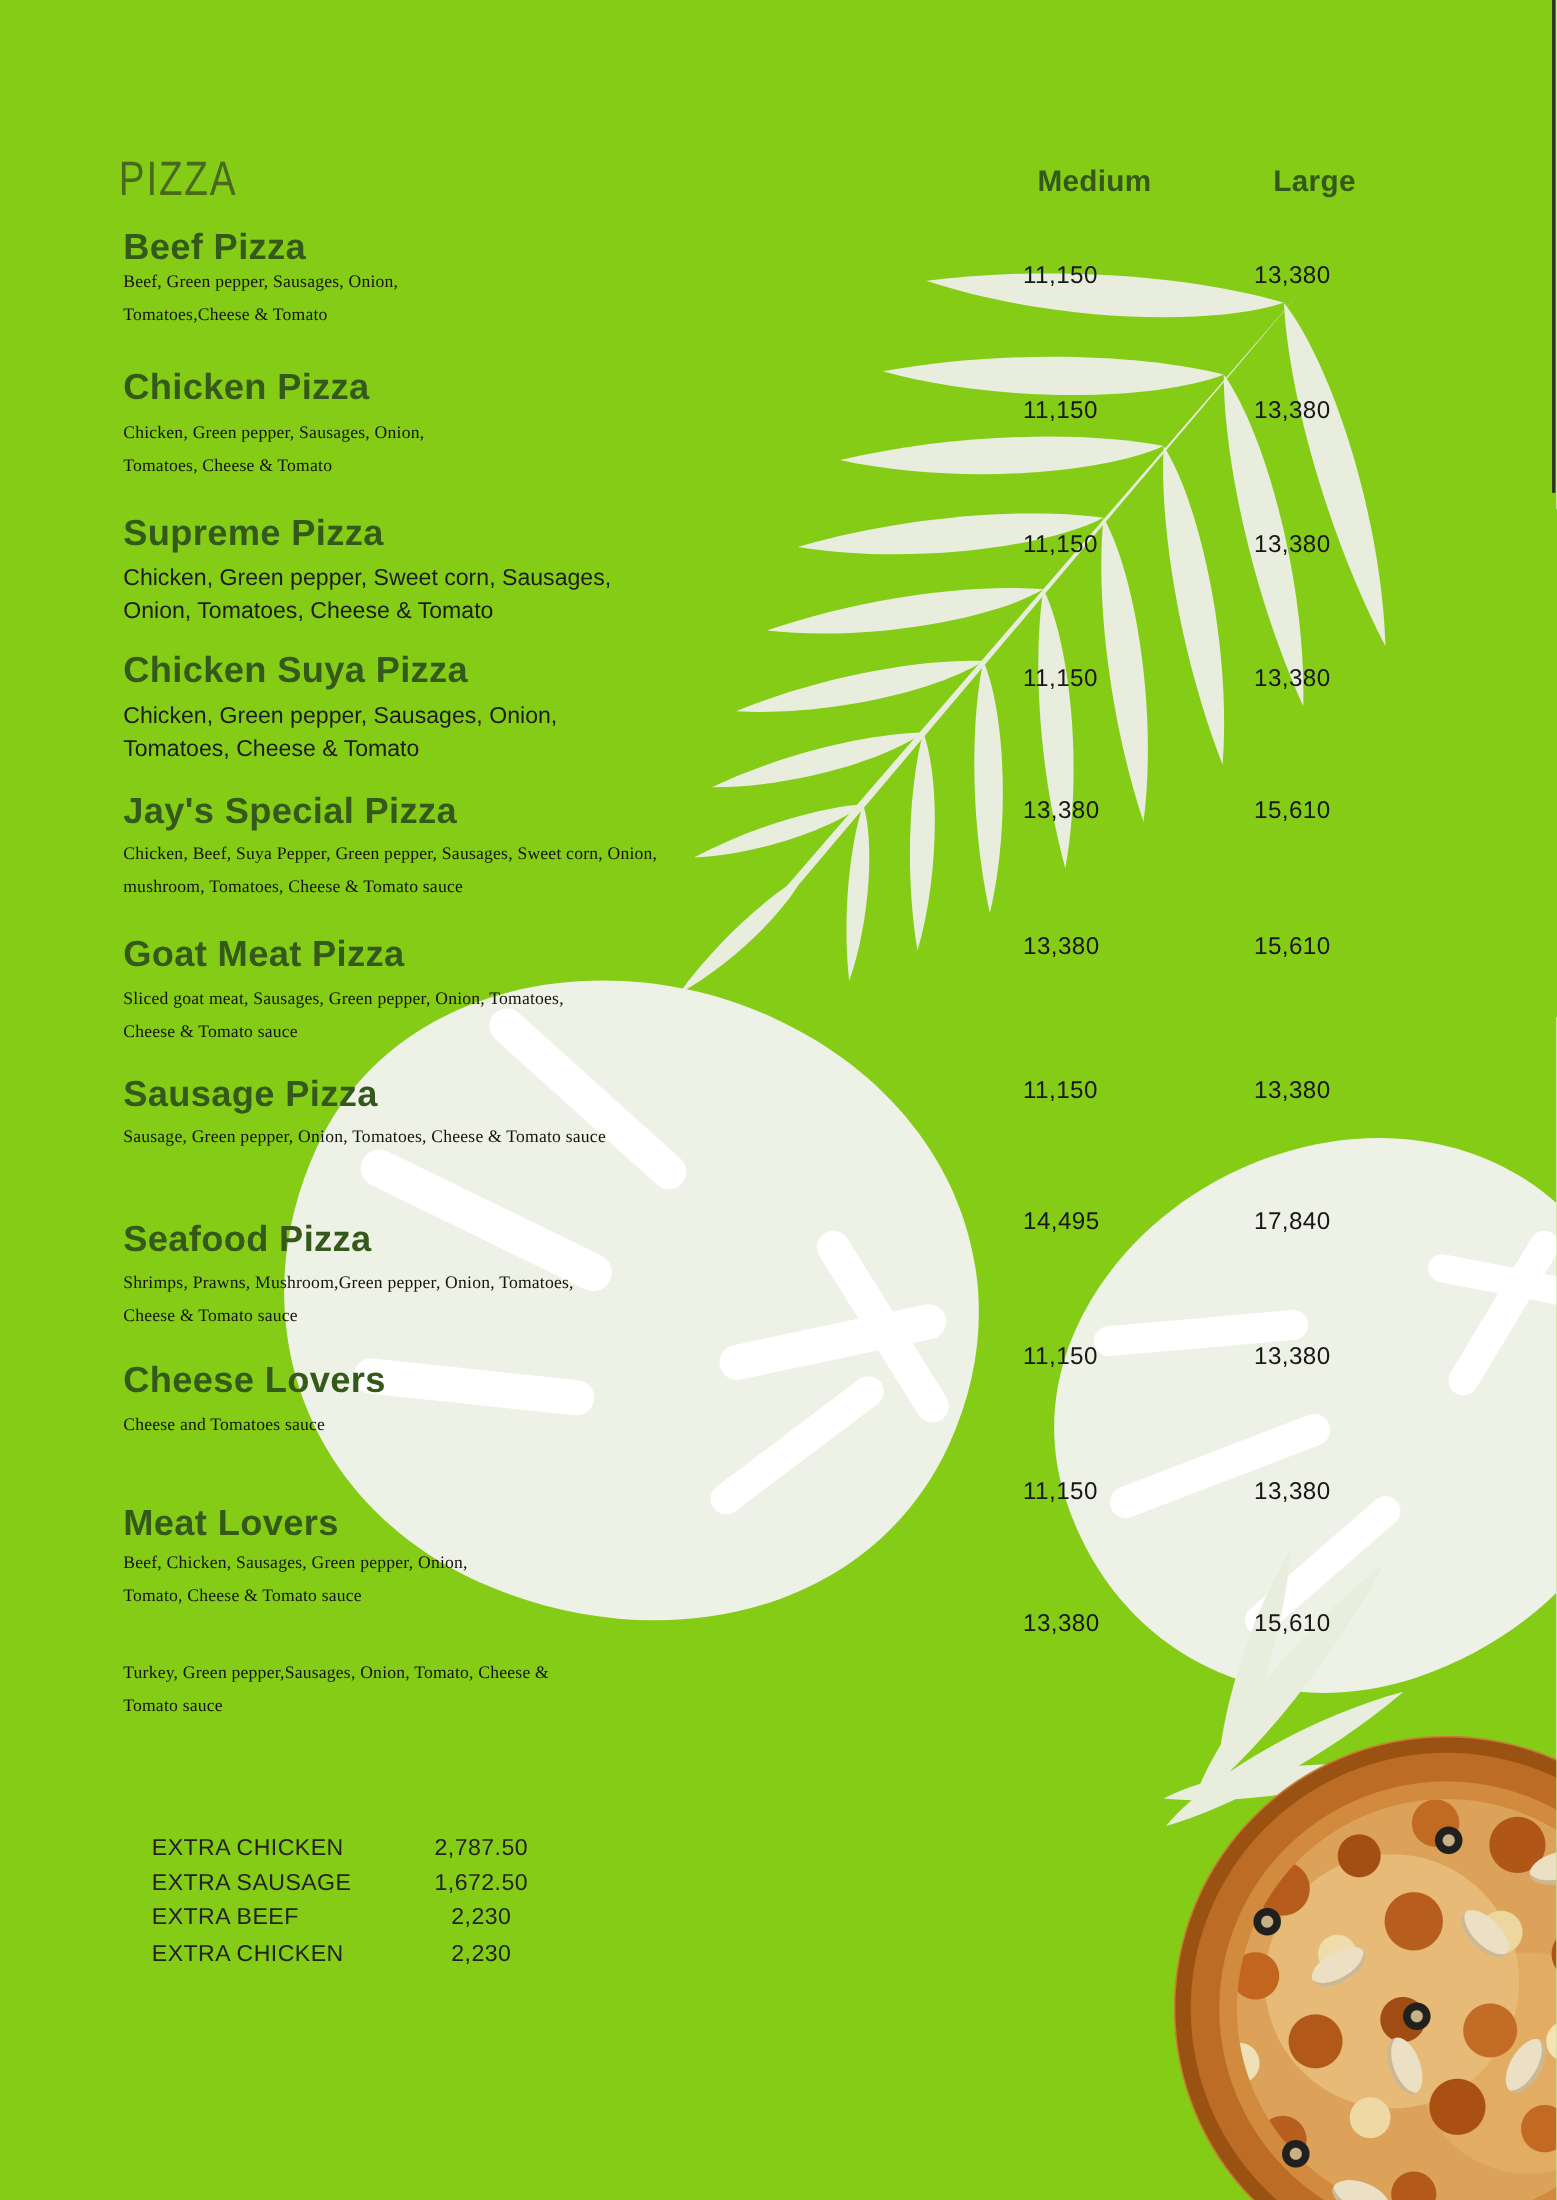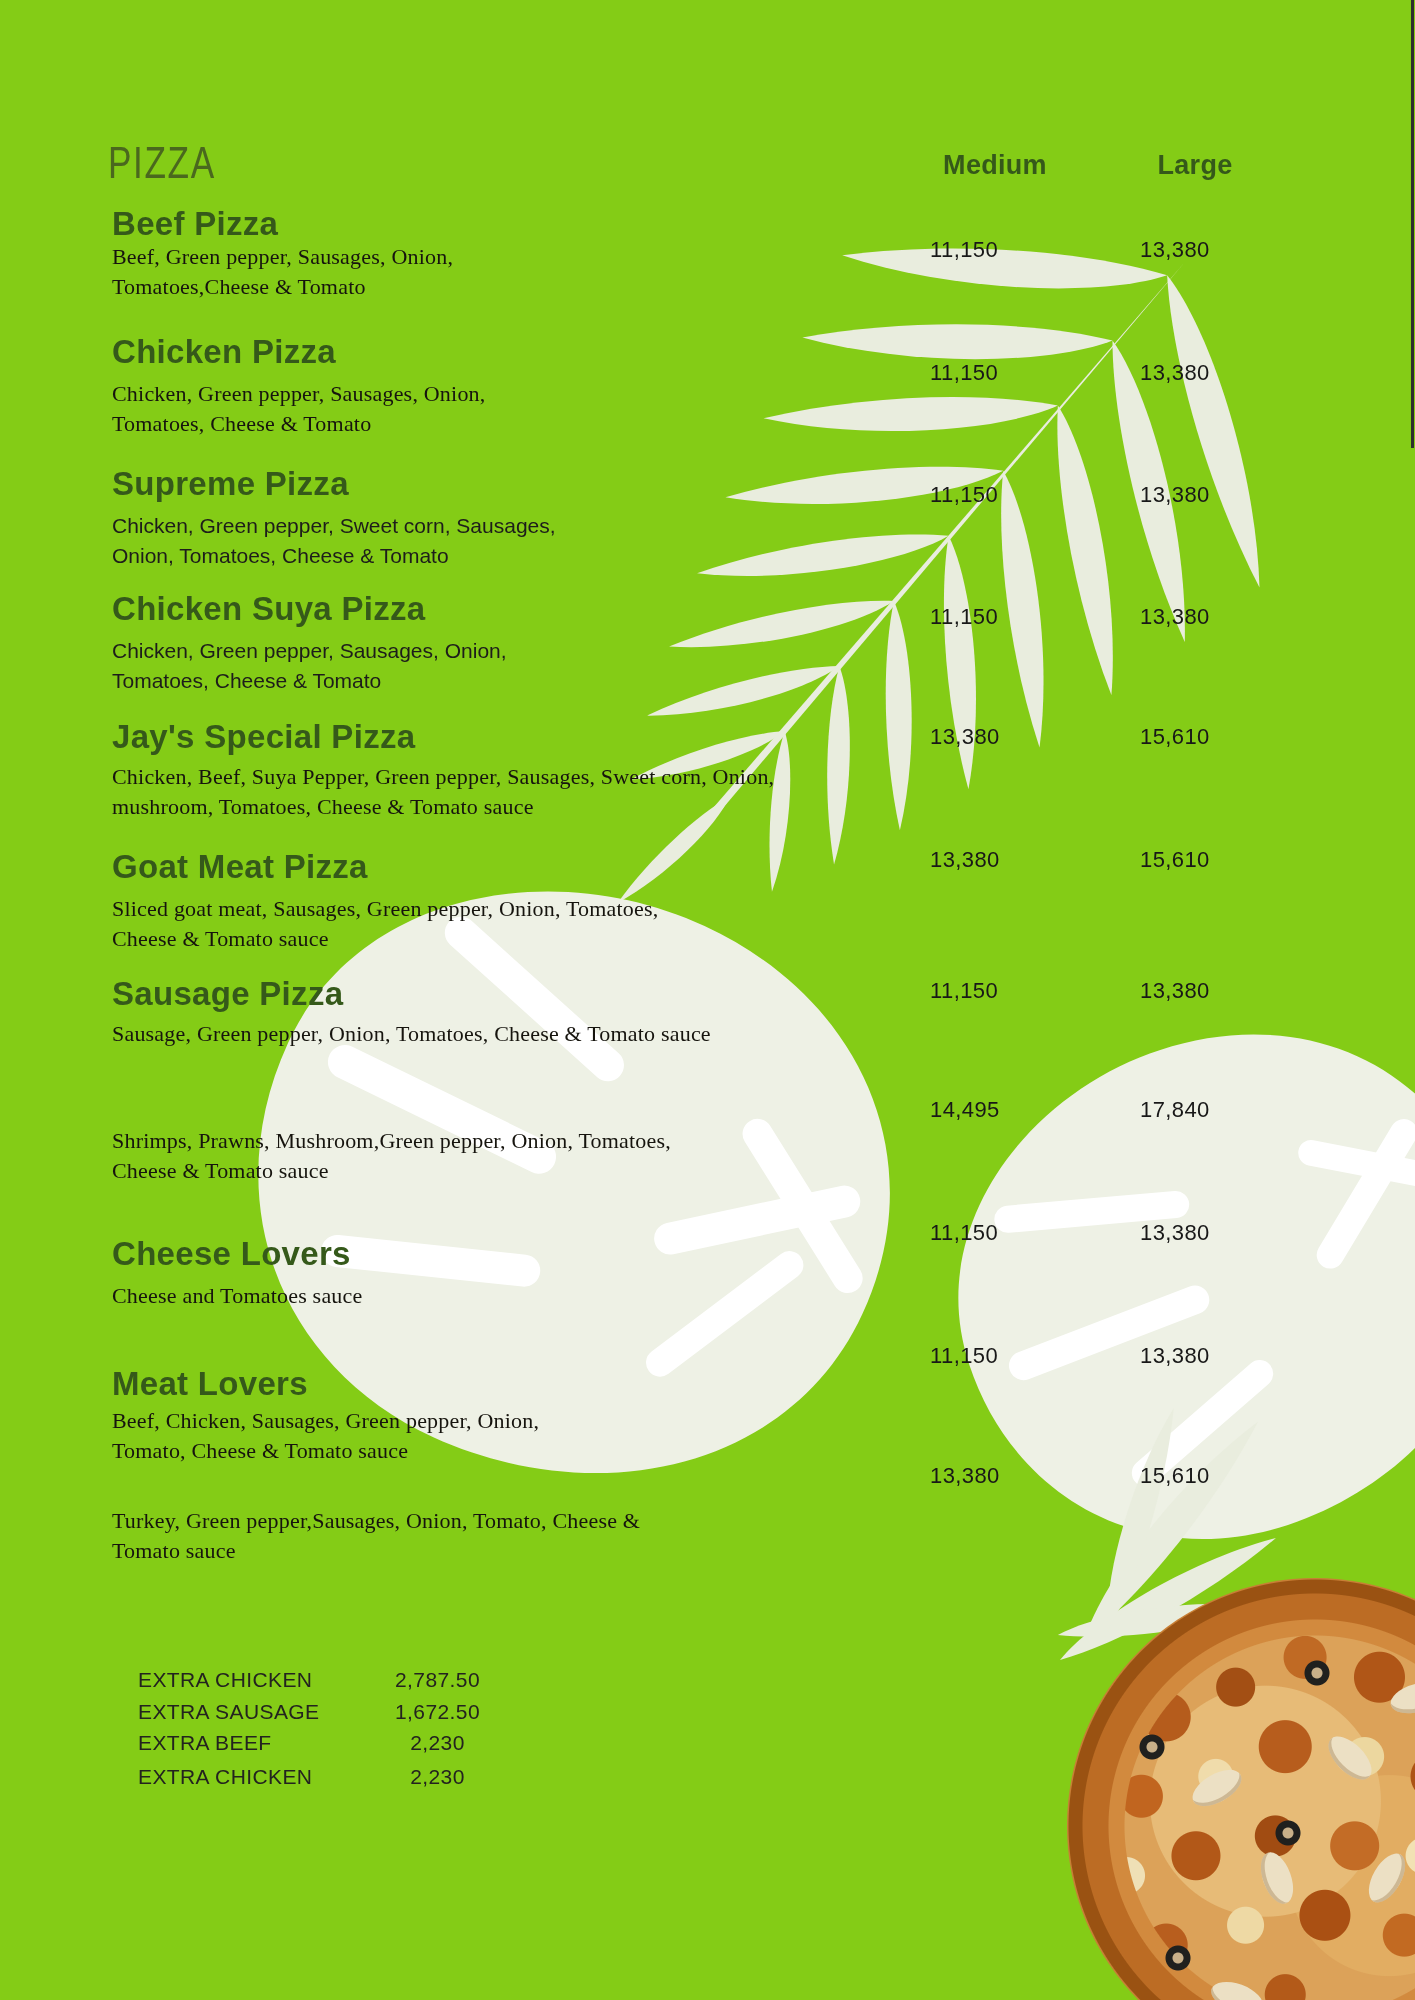--- a/index.html
+++ b/index.html
@@ -28,21 +28,21 @@
   .col-header.large{left:1140px;width:110px;}
   
   .item{position:absolute;left:112px;width:1160px;z-index:2;}
   .item-name{
     font-size:33px;font-weight:700;letter-spacing:.3px;line-height:26px;
     color:var(--heading-green,#35591a);white-space:nowrap;
   }
   .item-desc{white-space:pre-line;}
   .item-desc.serif{
     font-family:"Liberation Serif",serif;
-    font-size:22px;line-height:30px;color:#16140e;letter-spacing:.2px;
+    font-size:16px;line-height:30px;color:#16140e;letter-spacing:.2px;
   }
   .item-desc.sans{
     font-family:"Liberation Sans",sans-serif;
     font-size:21px;line-height:30px;color:#1d1d1b;
   }
   .price{
     position:absolute;text-align:left;
     font-size:22px;letter-spacing:.4px;color:#181818;line-height:28px;
   }
   .price.medium{left:818px;width:130px;}
@@ -215,20 +215,21 @@
   </div>
 
   <div class="item" style="top:981px">
     <div class="item-name">Sausage Pizza</div>
     <div class="item-desc serif" style="margin-top:12px">Sausage, Green pepper, Onion, Tomatoes, Cheese &amp; Tomato sauce</div>
     <div class="price medium" style="top:-4px">11,150</div>
     <div class="price large" style="top:-4px">13,380</div>
   </div>
 
   <div class="item" style="top:1113px">
+    <div class="item-name">Seafood Pizza</div>
     <div class="item-desc serif" style="margin-top:13px">Shrimps, Prawns, Mushroom,Green pepper, Onion, Tomatoes,
 Cheese &amp; Tomato sauce</div>
     <div class="price medium" style="top:-17px">14,495</div>
     <div class="price large" style="top:-17px">17,840</div>
   </div>
 
   <div class="item" style="top:1241px">
     <div class="item-name">Cheese Lovers</div>
     <div class="item-desc serif" style="margin-top:14px">Cheese and Tomatoes sauce</div>
     <div class="price medium" style="top:-22px">11,150</div>

